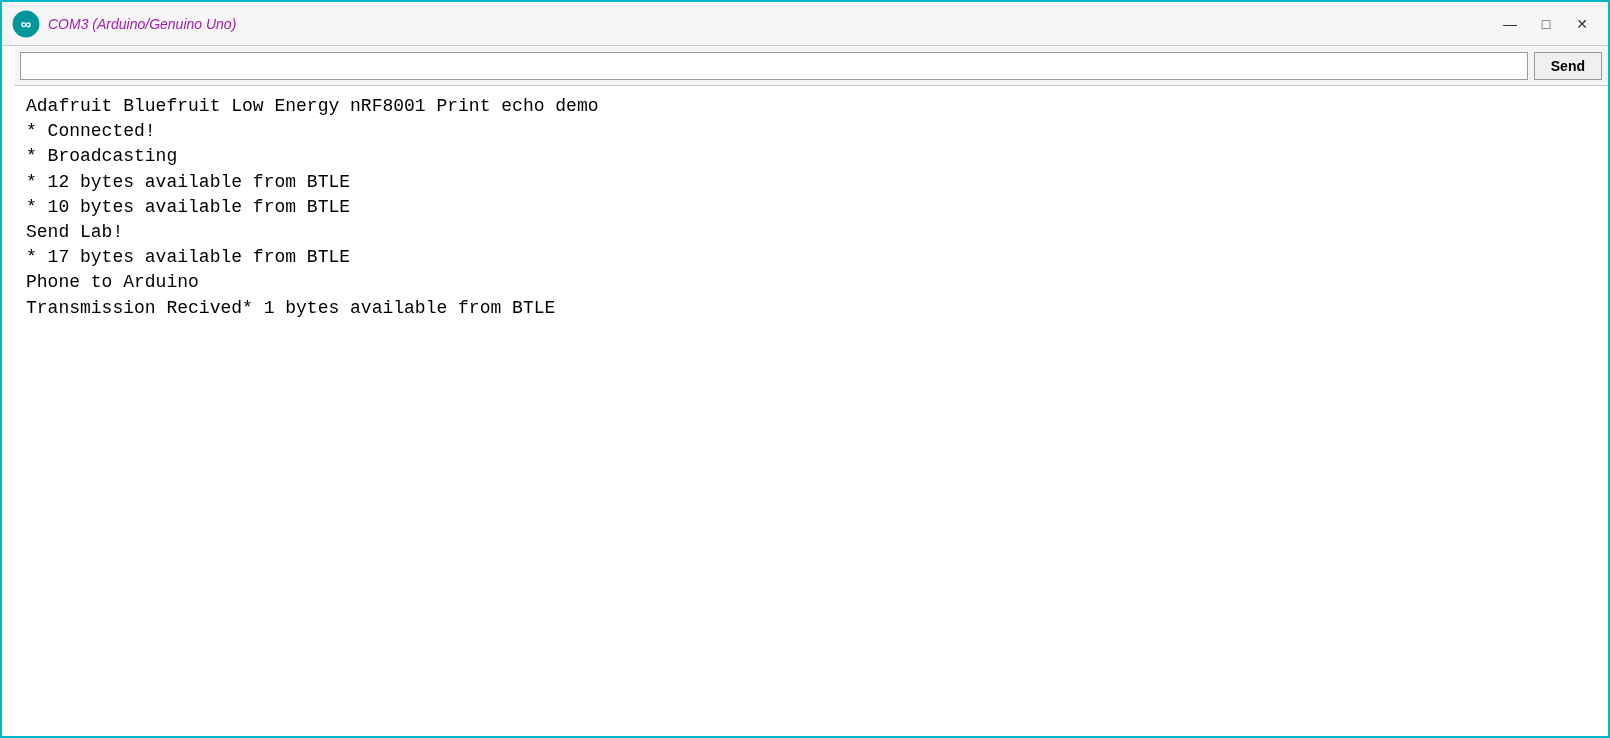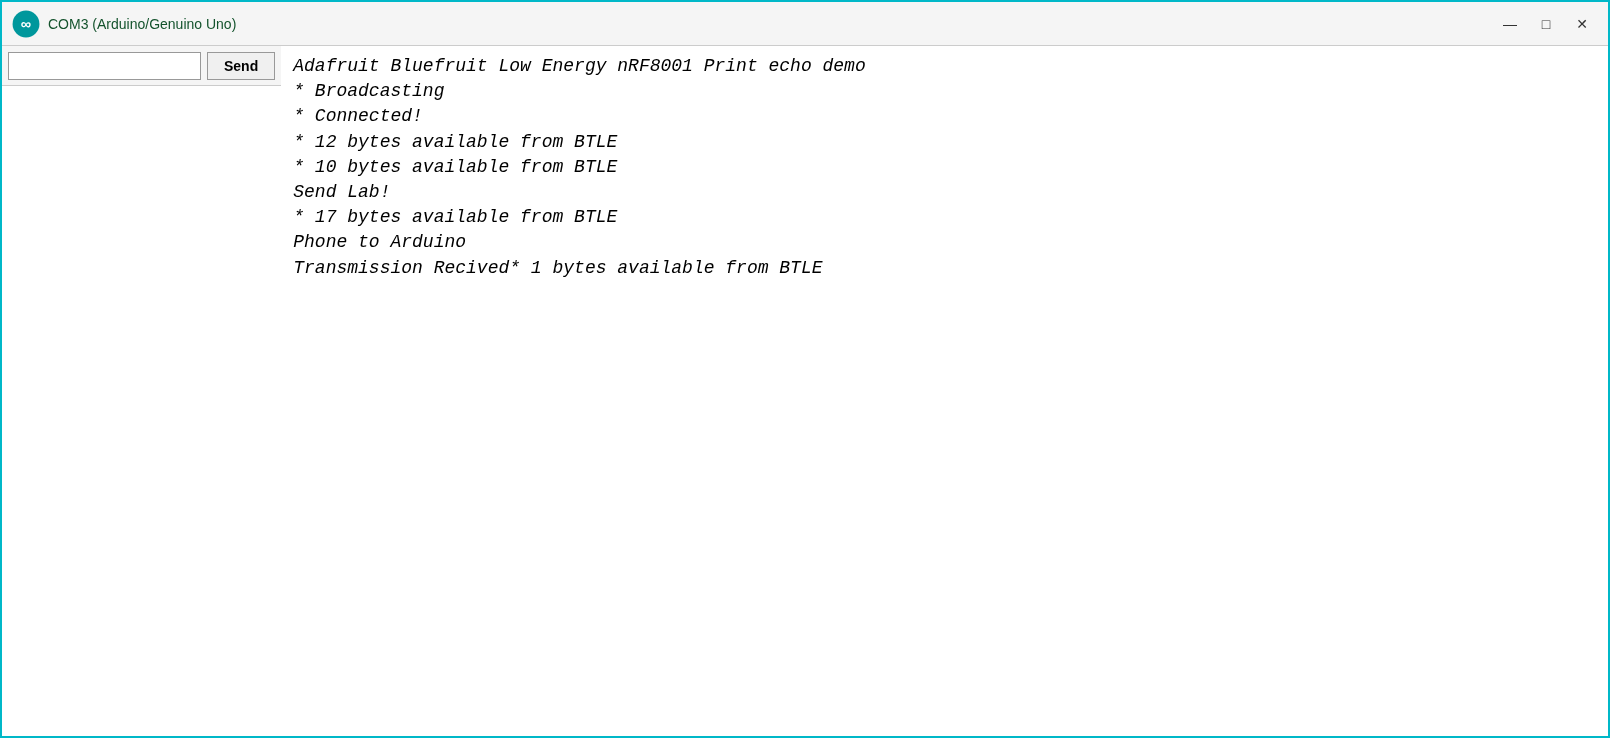--- a/index.html
+++ b/index.html
@@ -42,21 +42,22 @@
       width: 28px;
       height: 28px;
       margin-right: 8px;
       flex-shrink: 0;
     }
 
     .title-bar-title {
       flex: 1;
       font-size: 14px;
       font-weight: normal;
-      color: #14532d;
+      color: #a21caf;
+      font-style: italic;
     }
 
     .title-bar-controls {
       display: flex;
       align-items: center;
       gap: 4px;
     }
 
     .title-bar-btn {
       width: 32px;
@@ -109,29 +110,29 @@
       font-family: 'Courier New', Courier, monospace;
       font-size: 18px;
       color: #000000;
       overflow-y: auto;
       line-height: 1.4;
     }
 
     .serial-line {
       white-space: pre;
       display: block;
-      font-style: italic;
     }
 
     .window-inner {
       position: relative;
       flex: 1;
       display: flex;
-      flex-direction: row;
+      flex-direction: column;
       overflow: hidden;
+      margin-left: 12px;
     }
   </style>
 </head>
 <body>
 
 <div class="window">
   <div class="title-bar">
 
     <svg class="title-bar-logo" viewBox="0 0 100 100" xmlns="http://www.w3.org/2000/svg">
       <circle cx="50" cy="50" r="48" fill="#00979c"></circle>
@@ -146,22 +147,22 @@
   </div>
 
   <div class="window-inner">
     <div class="toolbar">
       <input class="send-input" type="text" placeholder="" style="">
       <button class="send-button">Send</button>
     </div>
 
     <div class="serial-output" id="serial-output">
     <span class="serial-line">Adafruit Bluefruit Low Energy nRF8001 Print echo demo</span>
+        <span class="serial-line">* Connected!</span>
         <span class="serial-line">* Broadcasting</span>
-        <span class="serial-line">* Connected!</span>
         <span class="serial-line">* 12 bytes available from BTLE</span>
         <span class="serial-line">* 10 bytes available from BTLE</span>
         <span class="serial-line">Send Lab!</span>
         <span class="serial-line">* 17 bytes available from BTLE</span>
         <span class="serial-line">Phone to Arduino</span>
         <span class="serial-line">Transmission Recived* 1 bytes available from BTLE</span>
       </div>
   </div>
 </div>
 

